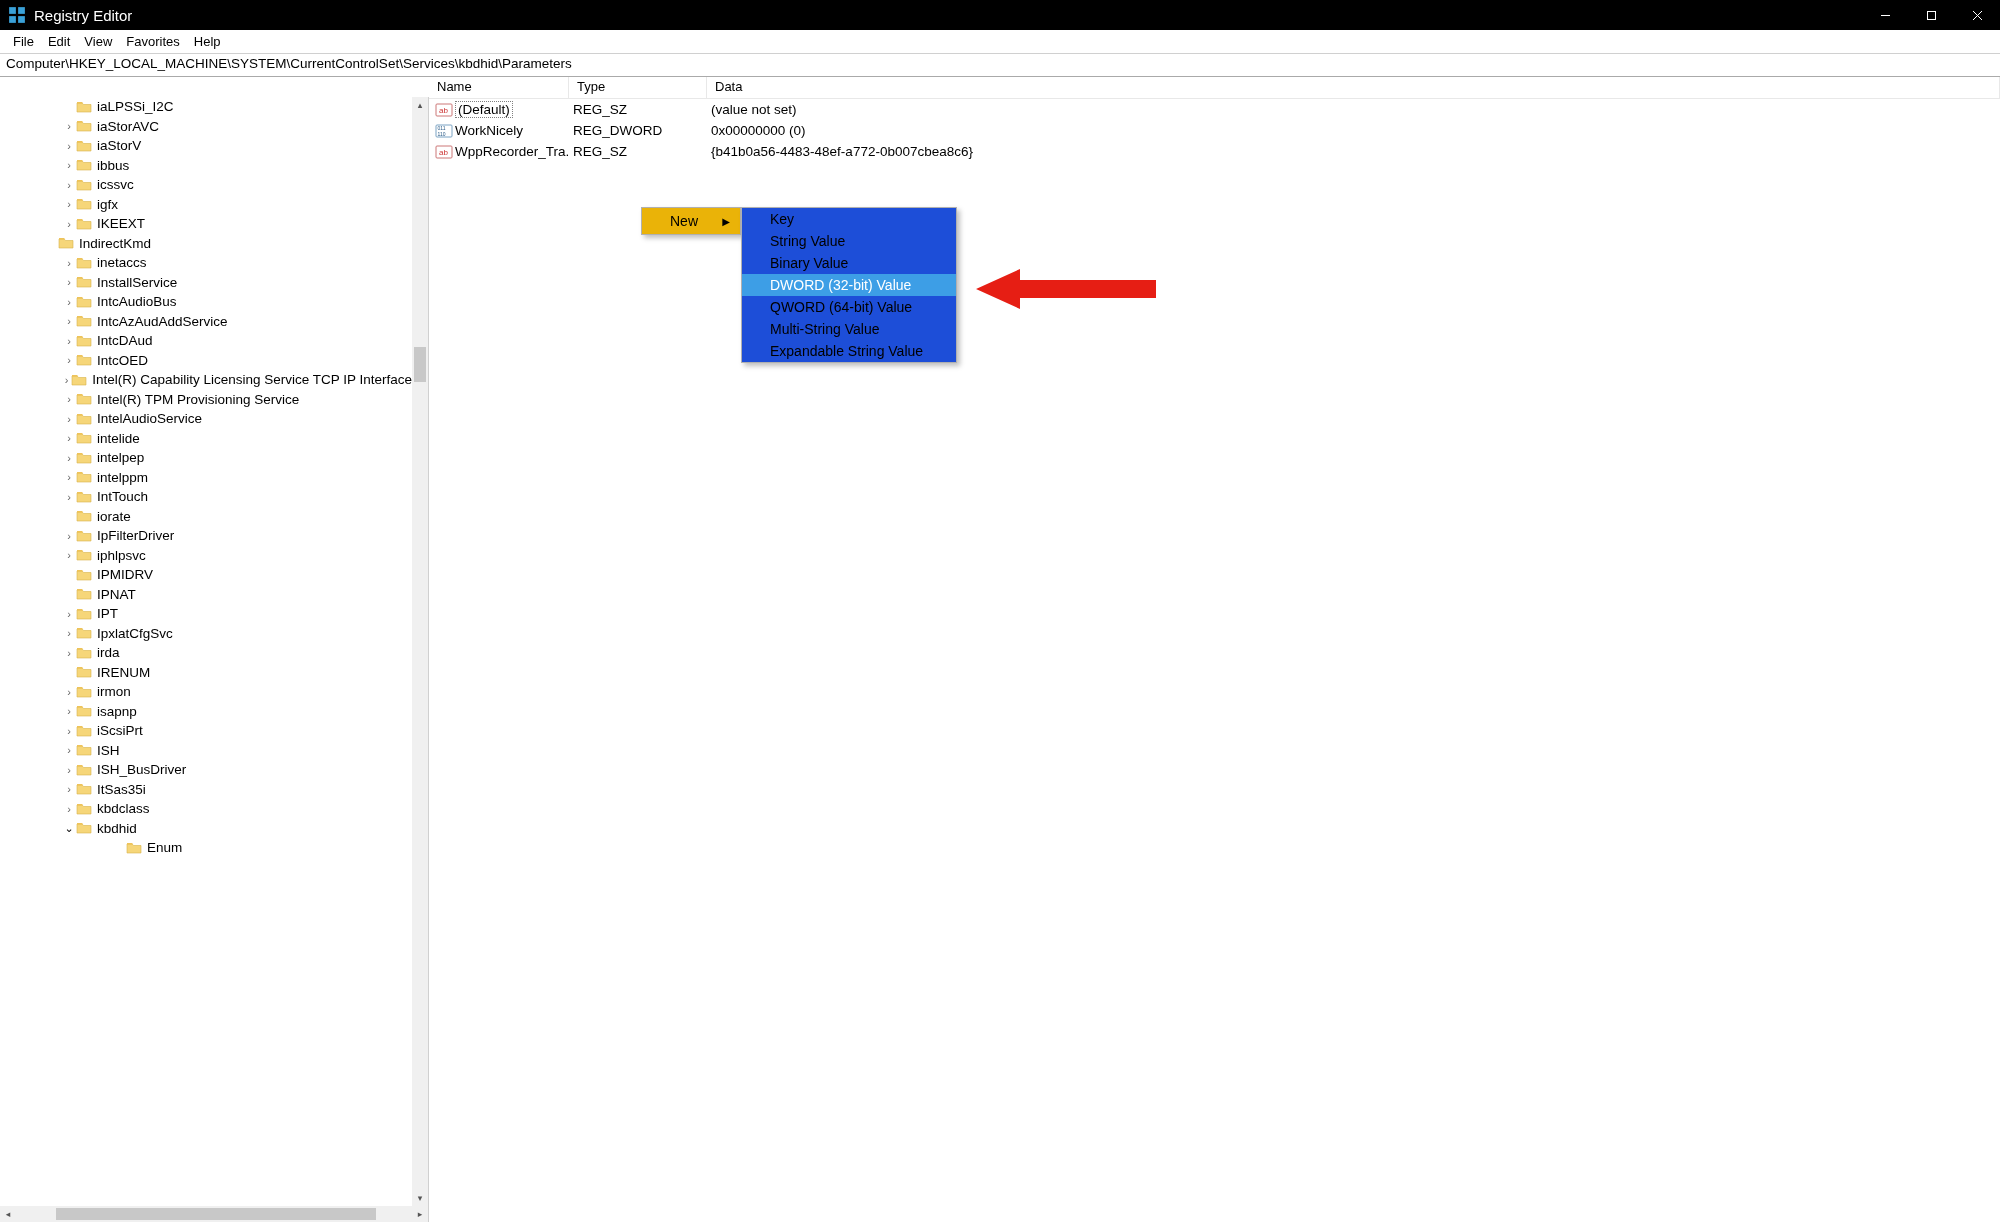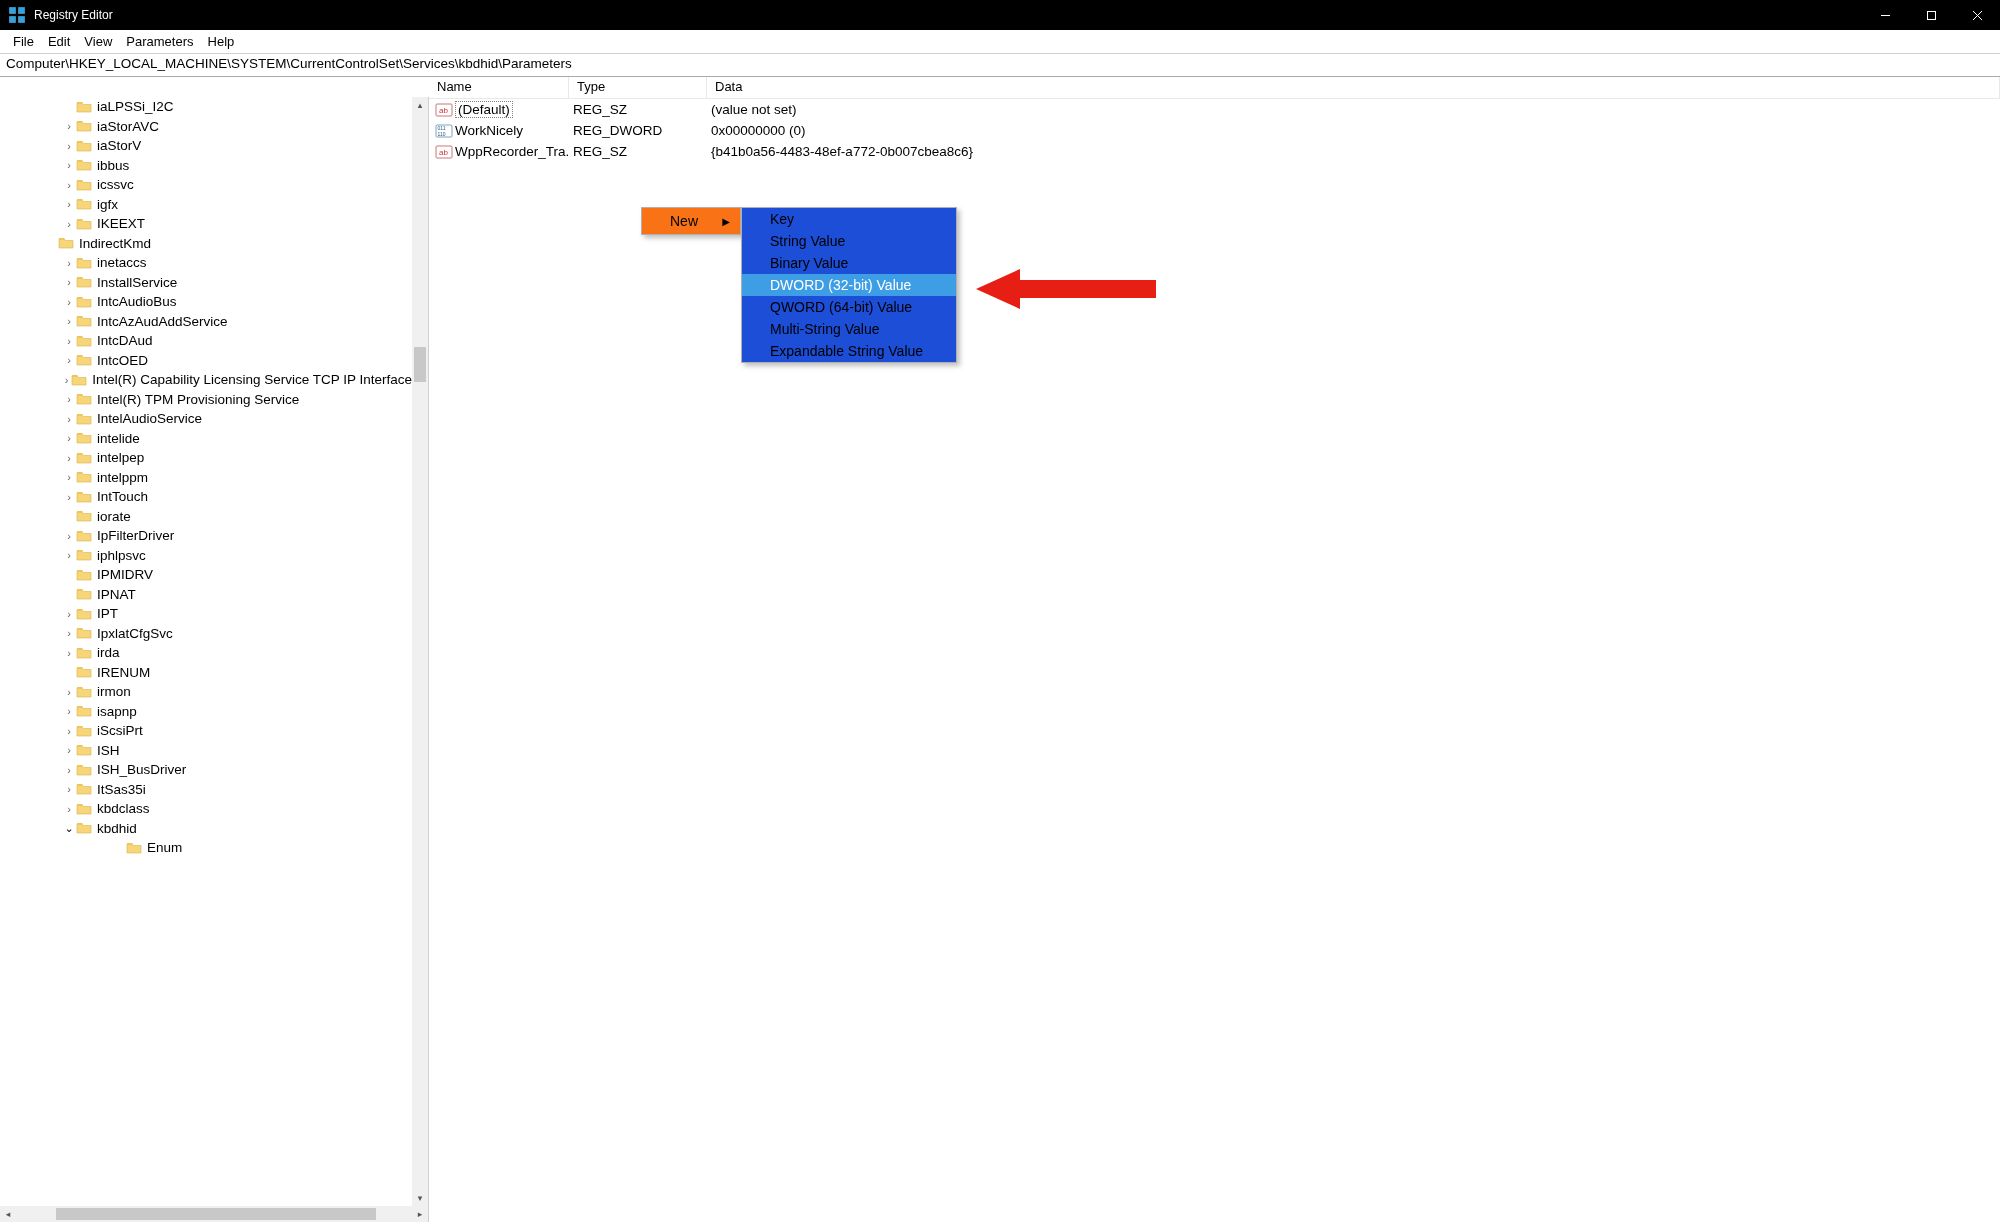--- a/index.html
+++ b/index.html
@@ -1,21 +1,21 @@
 <!DOCTYPE html>
 <html><head>
 <meta charset="utf-8">
 <style>
 * { margin: 0; padding: 0; box-sizing: border-box; font-family: "Segoe UI", Tahoma, sans-serif; }
 html, body { height: 100%; overflow: hidden; background: #fff; }
 
 .window { display: flex; flex-direction: column; height: 100vh; }
 
 
-.titlebar { background: #000; color: #fff; height: 30px; display: flex; align-items: center; font-size: 12px; }
+.titlebar { background: #000; color: #fff; height: 30px; display: flex; align-items: center; font-size: 15px; }
 .titlebar .app-icon { width: 18px; height: 18px; margin: 0 8px; }
 .titlebar .title { flex: 0 0 auto; }
 .titlebar .spacer { flex: 1; }
 .titlebar .win-btn { width: 46px; height: 30px; display: flex; align-items: center; justify-content: center; color: #fff; font-size: 12px; }
 .titlebar .win-btn svg { stroke: #fff; }
 
 
 .menubar { height: 24px; border-bottom: 1px solid #d0d0d0; display: flex; align-items: center; padding: 0 6px; font-size: 13px; color: #000; }
 .menubar .menu-item { padding: 2px 7px; }
 
@@ -61,21 +61,21 @@
 .list-row .cname { width: 140px; padding-left: 6px; display: flex; align-items: center; overflow: hidden; }
 .list-row .ctype { width: 138px; padding-left: 4px; }
 .list-row .cdata { flex: 1; padding-left: 4px; }
 .val-icon { width: 18px; height: 16px; margin-right: 2px; display: inline-flex; flex: 0 0 auto; }
 .val-icon svg { width: 18px; height: 16px; }
 .default-box { border: 1px dotted #808080; padding: 0 2px; line-height: 15px; }
 
 
 .context-root { position: absolute; background: #fff; border: 1px solid #b0b0b0; box-shadow: 3px 3px 5px rgba(0,0,0,.25); font-size: 14px; }
 .context-root .row { display: flex; align-items: center; height: 26px; padding: 0 14px 0 28px; position: relative; }
-.context-root .row.selected { background: #f97316; }
+.context-root .row.selected { background: #eab308; }
 .context-root .arrow { position: absolute; right: 10px; font-size: 10px; }
 
 .submenu { position: absolute; background: #1d4ed8; border: 1px solid #b0b0b0; box-shadow: 3px 3px 5px rgba(0,0,0,.25); font-size: 14px; }
 .submenu .row { height: 22px; display: flex; align-items: center; padding: 0 16px 0 28px; }
 .submenu .row.highlight { background: #3d9ee6; color: #fff; }
 
 
 .red-arrow { position: absolute; }
 
 </style>
@@ -110,21 +110,21 @@
           <line x1="1" y1="1" x2="10" y2="10" stroke-width="1"></line>
           <line x1="10" y1="1" x2="1" y2="10" stroke-width="1"></line>
         </svg>
     </div>
   </div>
 
   <div class="menubar" id="menubar">
       <span class="menu-item">File</span>
       <span class="menu-item">Edit</span>
       <span class="menu-item">View</span>
-      <span class="menu-item">Parameters</span>
+      <span class="menu-item">Favorites</span>
       <span class="menu-item">Help</span>
     </div>
 
   <div class="addressbar">
     <input type="text" value="Computer\HKEY_LOCAL_MACHINE\SYSTEM\CurrentControlSet\Services\kbdhid\Parameters" style="">
   </div>
 
   <div class="main">
 
     <div class="tree-pane">

